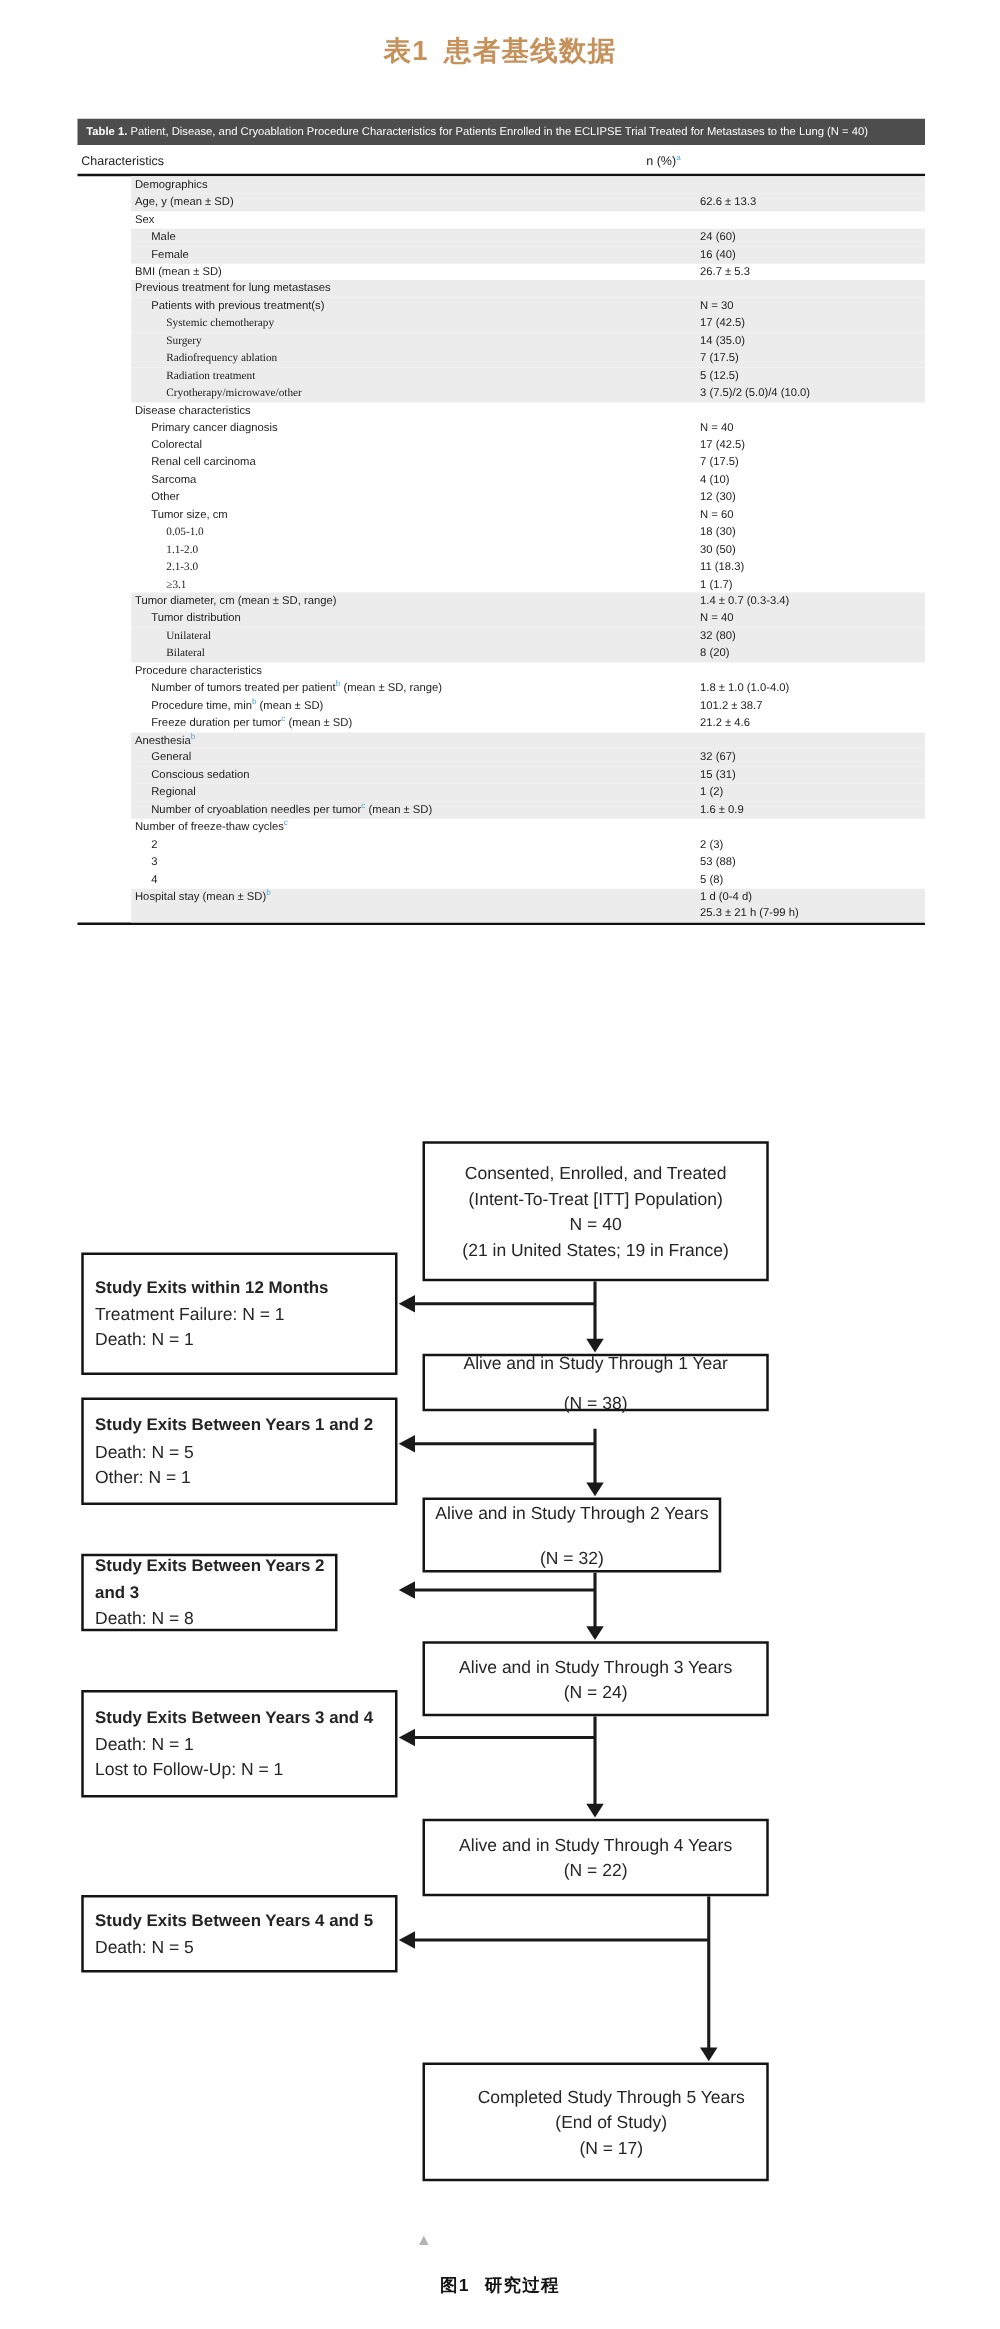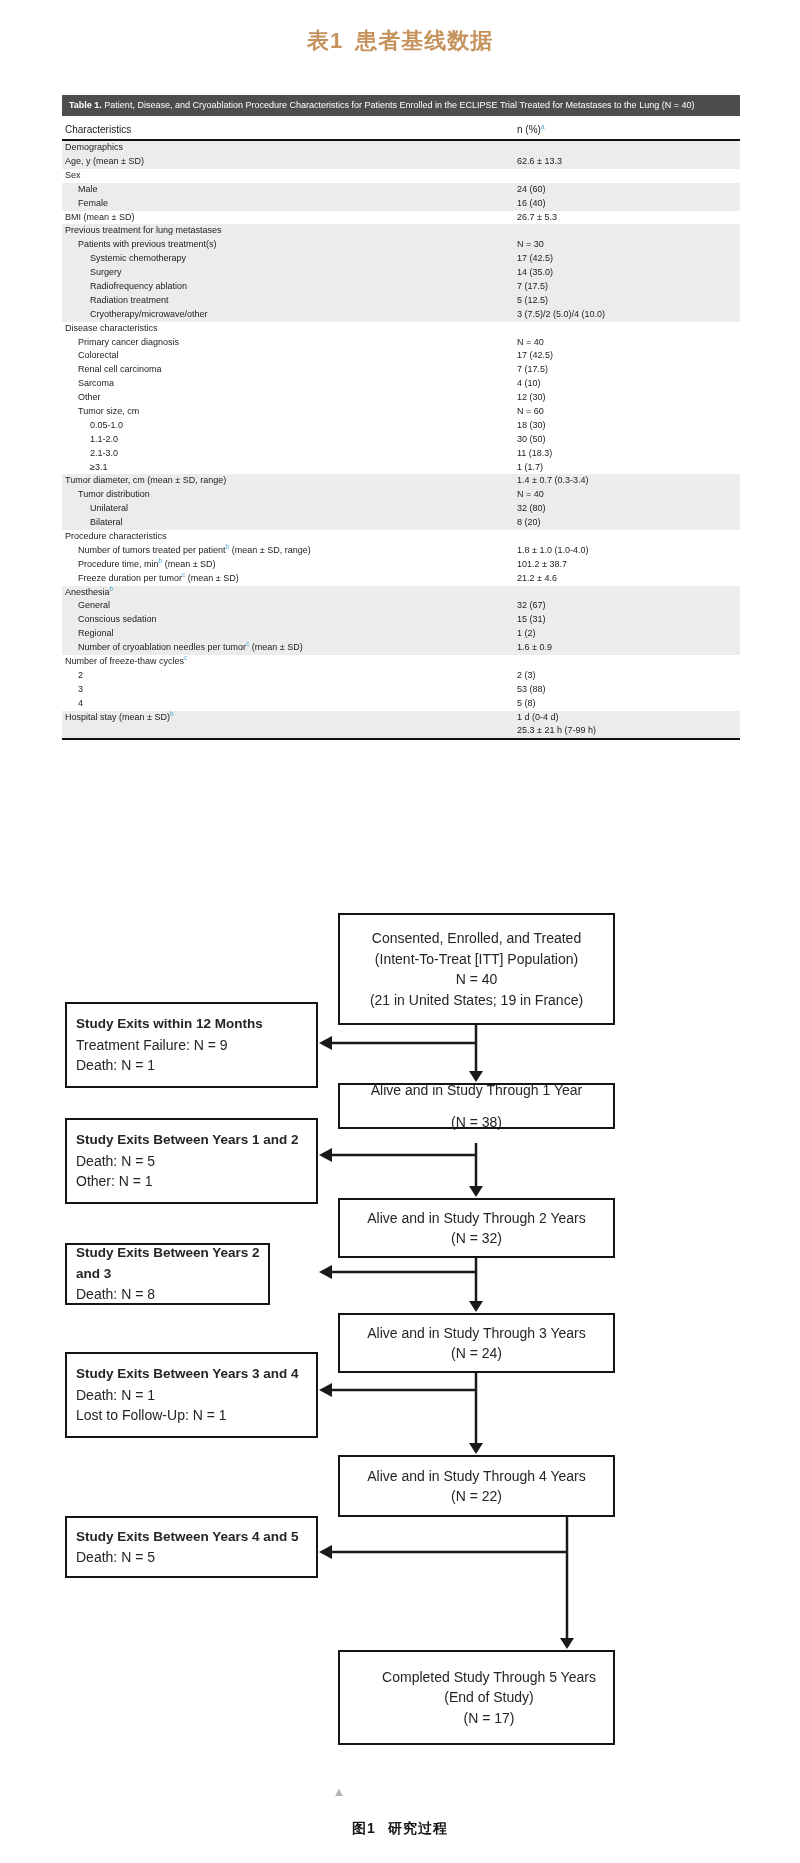--- a/index.html
+++ b/index.html
@@ -17,26 +17,26 @@
     font-size:13px;color:var(--triangle-gray,#b5b5b5);cursor:pointer;}
 
   
   #tablewrap{position:absolute;left:62px;top:95px;width:678px;}
   .tbar{background:var(--bar-bg,#4d4d4d);color:#fff;font-size:9px;line-height:1.45;padding:4px 7px;}
   .tbar .tbold{font-weight:bold;}
   .colhead{position:relative;height:23px;border-bottom:2px solid #111;font-size:10px;color:#222;}
   .colhead .ch-left{position:absolute;left:3px;bottom:4px;}
   .colhead .ch-right{position:absolute;left:455px;bottom:4px;}
   #table-rows{border-bottom:2px solid #111;}
-  .trow{position:relative;height:13.9px;line-height:13.9px;font-size:9px;}
+  .trow{position:relative;height:13.9px;line-height:13.9px;font-size:9px;margin-left:43px;}
   .trow.shaded{background:var(--row-shade,#ececec);}
   .tlabel{display:block;white-space:nowrap;}
   .ind0{padding-left:3px;}
   .ind1{padding-left:16px;}
-  .ind2{padding-left:28px;}
+  .ind2{padding-left:28px;font-family:Liberation Serif, serif;}
   .tvalue{position:absolute;left:455px;top:0;white-space:nowrap;}
   .supref{color:var(--sup-blue,#4fa8d8);font-size:6.5px;vertical-align:super;line-height:0;}
 
   
   .flowbox{position:absolute;background:#fff;border:2px solid var(--flow-border,#141414);
     display:flex;flex-direction:column;justify-content:center;font-size:14px;line-height:20.5px;
     color:#252525;box-sizing:border-box;}
   .rbox{text-align:center;padding:0 4px;}
   .lbox{text-align:left;padding:2px 6px 2px 9px;}
   .lbox .ftitle{font-weight:bold;font-size:13.5px;}
@@ -266,40 +266,40 @@
       <div class="flowbox rbox" style="left: 338px; top: 913px; width: 277px; height: 112px;">
         <div class="fline">Consented, Enrolled, and Treated</div>
         <div class="fline">(Intent-To-Treat [ITT] Population)</div>
         <div class="fline">N = 40</div>
         <div class="fline">(21 in United States; 19 in France)</div>
       </div>
       <div class="flowbox rbox" style="left: 338px; top: 1083px; width: 277px; height: 46px; gap: 12px;">
         <div class="fline">Alive and in Study Through 1 Year</div>
         <div class="fline">(N = 38)</div>
       </div>
-      <div class="flowbox rbox" style="left: 338px; top: 1198px; width: 277px; height: 60px;">
+      <div class="flowbox rbox" style="left: 338px; top: 1198px; width: 239px; height: 60px; justify-content: space-between;">
         <div class="fline">Alive and in Study Through 2 Years</div>
         <div class="fline">(N = 32)</div>
       </div>
       <div class="flowbox rbox" style="left: 338px; top: 1313px; width: 277px; height: 60px;">
         <div class="fline">Alive and in Study Through 3 Years</div>
         <div class="fline">(N = 24)</div>
       </div>
       <div class="flowbox rbox" style="left: 338px; top: 1455px; width: 277px; height: 62px;">
         <div class="fline">Alive and in Study Through 4 Years</div>
         <div class="fline">(N = 22)</div>
       </div>
       <div class="flowbox rbox" style="left: 338px; top: 1650px; width: 277px; height: 95px; padding-left: 29px;">
         <div class="fline">Completed Study Through 5 Years</div>
         <div class="fline">(End of Study)</div>
         <div class="fline">(N = 17)</div>
       </div>
-      <div class="flowbox lbox" style="left: 65px; top: 1002px; width: 253px; height: 86px;">
+      <div class="flowbox lbox" style="left: 65px; top: 1002px; width: 253px; height: 98px;">
         <div class="ftitle">Study Exits within 12 Months</div>
-        <div class="fline">Treatment Failure: N = 9</div>
+        <div class="fline">Treatment Failure: N = 1</div>
         <div class="fline">Death: N = 1</div>
       </div>
       <div class="flowbox lbox" style="left: 65px; top: 1118px; width: 253px; height: 86px;">
         <div class="ftitle">Study Exits Between Years 1 and 2</div>
         <div class="fline">Death: N = 5</div>
         <div class="fline">Other: N = 1</div>
       </div>
       <div class="flowbox lbox" style="left: 65px; top: 1243px; width: 205px; height: 62px;">
         <div class="ftitle">Study Exits Between Years 2 and 3</div>
         <div class="fline">Death: N = 8</div>

